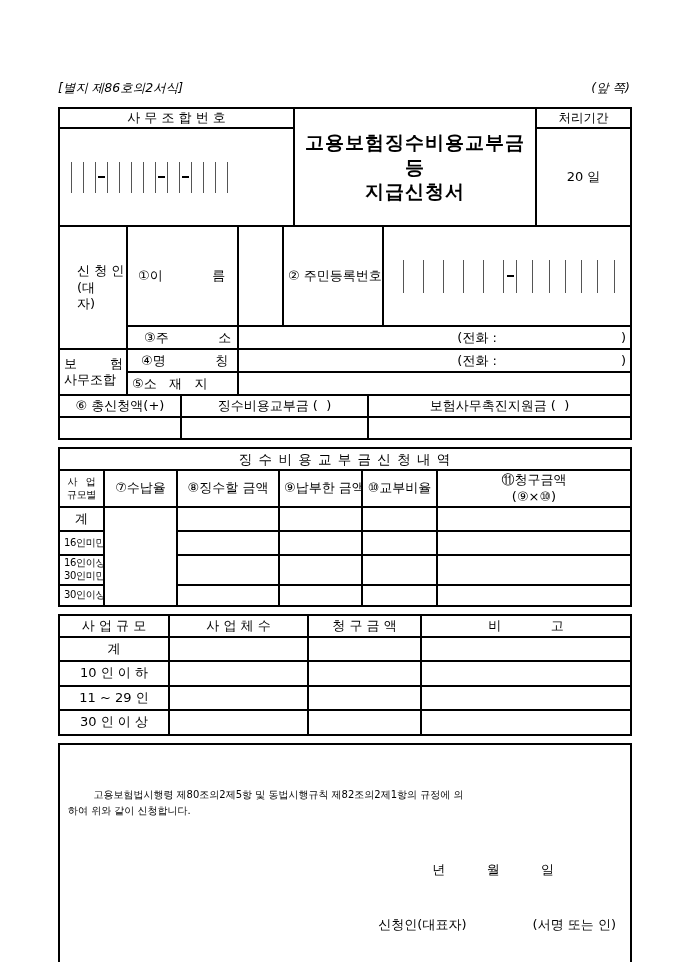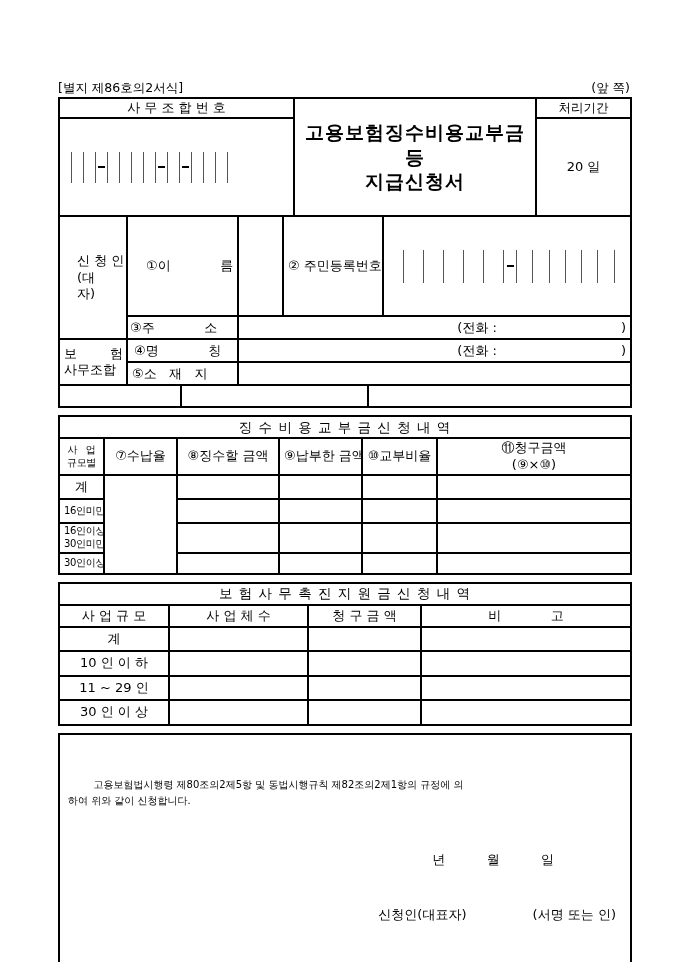--- a/index.html
+++ b/index.html
@@ -1,19 +1,19 @@
 <!DOCTYPE html>
 <html><head>
 <meta charset="utf-8">
 <style>
   html,body{margin:0;padding:0;background:#ffffff;}
   body{width:680px;height:962px;font-family:"DejaVu Sans","Liberation Sans",sans-serif;color:#000;}
   .page{position:relative;width:680px;height:962px;overflow:hidden;}
   .content{position:absolute;left:58px;top:80px;width:572px;}
-  .meta{display:flex;justify-content:space-between;font-size:12.5px;margin-bottom:0;white-space:pre;}
+  .meta{display:flex;justify-content:space-between;font-size:12.5px;margin-bottom:10px;white-space:pre;font-style:italic;}
   table{border-collapse:collapse;table-layout:fixed;width:572px;}
   td{border:2px solid #000;padding:1px 4px;font-size:13px;vertical-align:middle;text-align:center;white-space:pre;overflow:hidden;line-height:1.25;}
   .ovl{margin-top:-2px;}          
   .gap{margin-top:7px;}           
   .left{text-align:left;}
   .right{text-align:right;}
   .nopad{padding:0;}
   .small{font-size:10px;letter-spacing:-0.3px;}
   .title-cell{font-size:19px;font-weight:bold;letter-spacing:1px;white-space:pre-line;line-height:1.3;}
   .sechdr{font-size:13.5px;letter-spacing:1px;}
@@ -87,21 +87,21 @@
           <col style="width:111px">
           <col style="width:45px">
           <col style="width:100px">
           <col style="width:248px">
         </colgroup>
       <tbody>
           <tr>
         <td rowspan="2" class="left" style="padding-left:17px">신 청 인
 (대        표
 자)</td>
-        <td class="left" style="height:33px;padding-left:18px">①이            름</td>
+        <td class="left" style="height:33px;padding-left:10px">①이            름</td>
         <td></td>
         <td>② 주민등록번호</td>
         <td class="nopad">
           <div class="grid rg">
             <i class="gc"></i>
             <i class="gc"></i>
             <i class="gc"></i>
             <i class="gc"></i>
             <i class="gc"></i>
             <i class="gc"></i>
@@ -110,43 +110,48 @@
             <i class="gc gcf"></i>
             <i class="gc gcf"></i>
             <i class="gc gcf"></i>
             <i class="gc gcf"></i>
             <i class="gc gcf"></i>
             <i class="gc gcf"></i>
           </div>
         </td>
       </tr>
       <tr>
-        <td class="left" style="height:19px;padding-left:2px">③주            소</td>
+        <td class="left" style="height:19px;padding-left:16px">③주            소</td>
         <td colspan="3" class="right">(전화 :                              )</td>
       </tr>
       <tr>
         <td rowspan="2" class="left" style="padding-left:4px">보        험
 사무조합</td>
-        <td class="left" style="height:19px;padding-left:6px">④명            칭</td>
+        <td class="left" style="height:19px;padding-left:13px">④명            칭</td>
         <td colspan="3" class="right">(전화 :                              )</td>
       </tr>
       <tr>
         <td class="left" style="height:19px;">⑤소   재   지</td>
         <td colspan="3"></td>
       </tr>
     </tbody>
       </table>
 
     <table class="ovl">
       <colgroup>
           <col style="width:122px">
           <col style="width:187px">
           <col style="width:263px">
         </colgroup>
       <tbody>
+          <tr>
+        <td style="height:18px">⑥ 총신청액(+)</td>
+        <td>징수비용교부금 (  )</td>
+        <td>보험사무촉진지원금 (  )</td>
+      </tr>
       <tr>
         <td style="height:18px"></td>
         <td></td>
         <td></td>
       </tr>
     </tbody>
       </table>
 
     <table class="gap">
       <colgroup>
@@ -205,23 +210,20 @@
       </table>
 
     <table class="gap">
       <colgroup>
           <col style="width:110px">
           <col style="width:139px">
           <col style="width:113px">
           <col style="width:210px">
         </colgroup>
       <tbody>
-          <tr>
-            <td colspan="4" class="sechdr" style="height:18px">보 험 사 무 촉 진 지 원 금 신 청 내 역</td>
-          </tr>
       <tr>
         <td style="height:18px">사 업 규 모</td>
         <td>사 업 체 수</td>
         <td>청 구 금 액</td>
         <td>비            고</td>
       </tr>
       <tr>
         <td style="height:20px">계</td>
         <td></td>
         <td></td>

